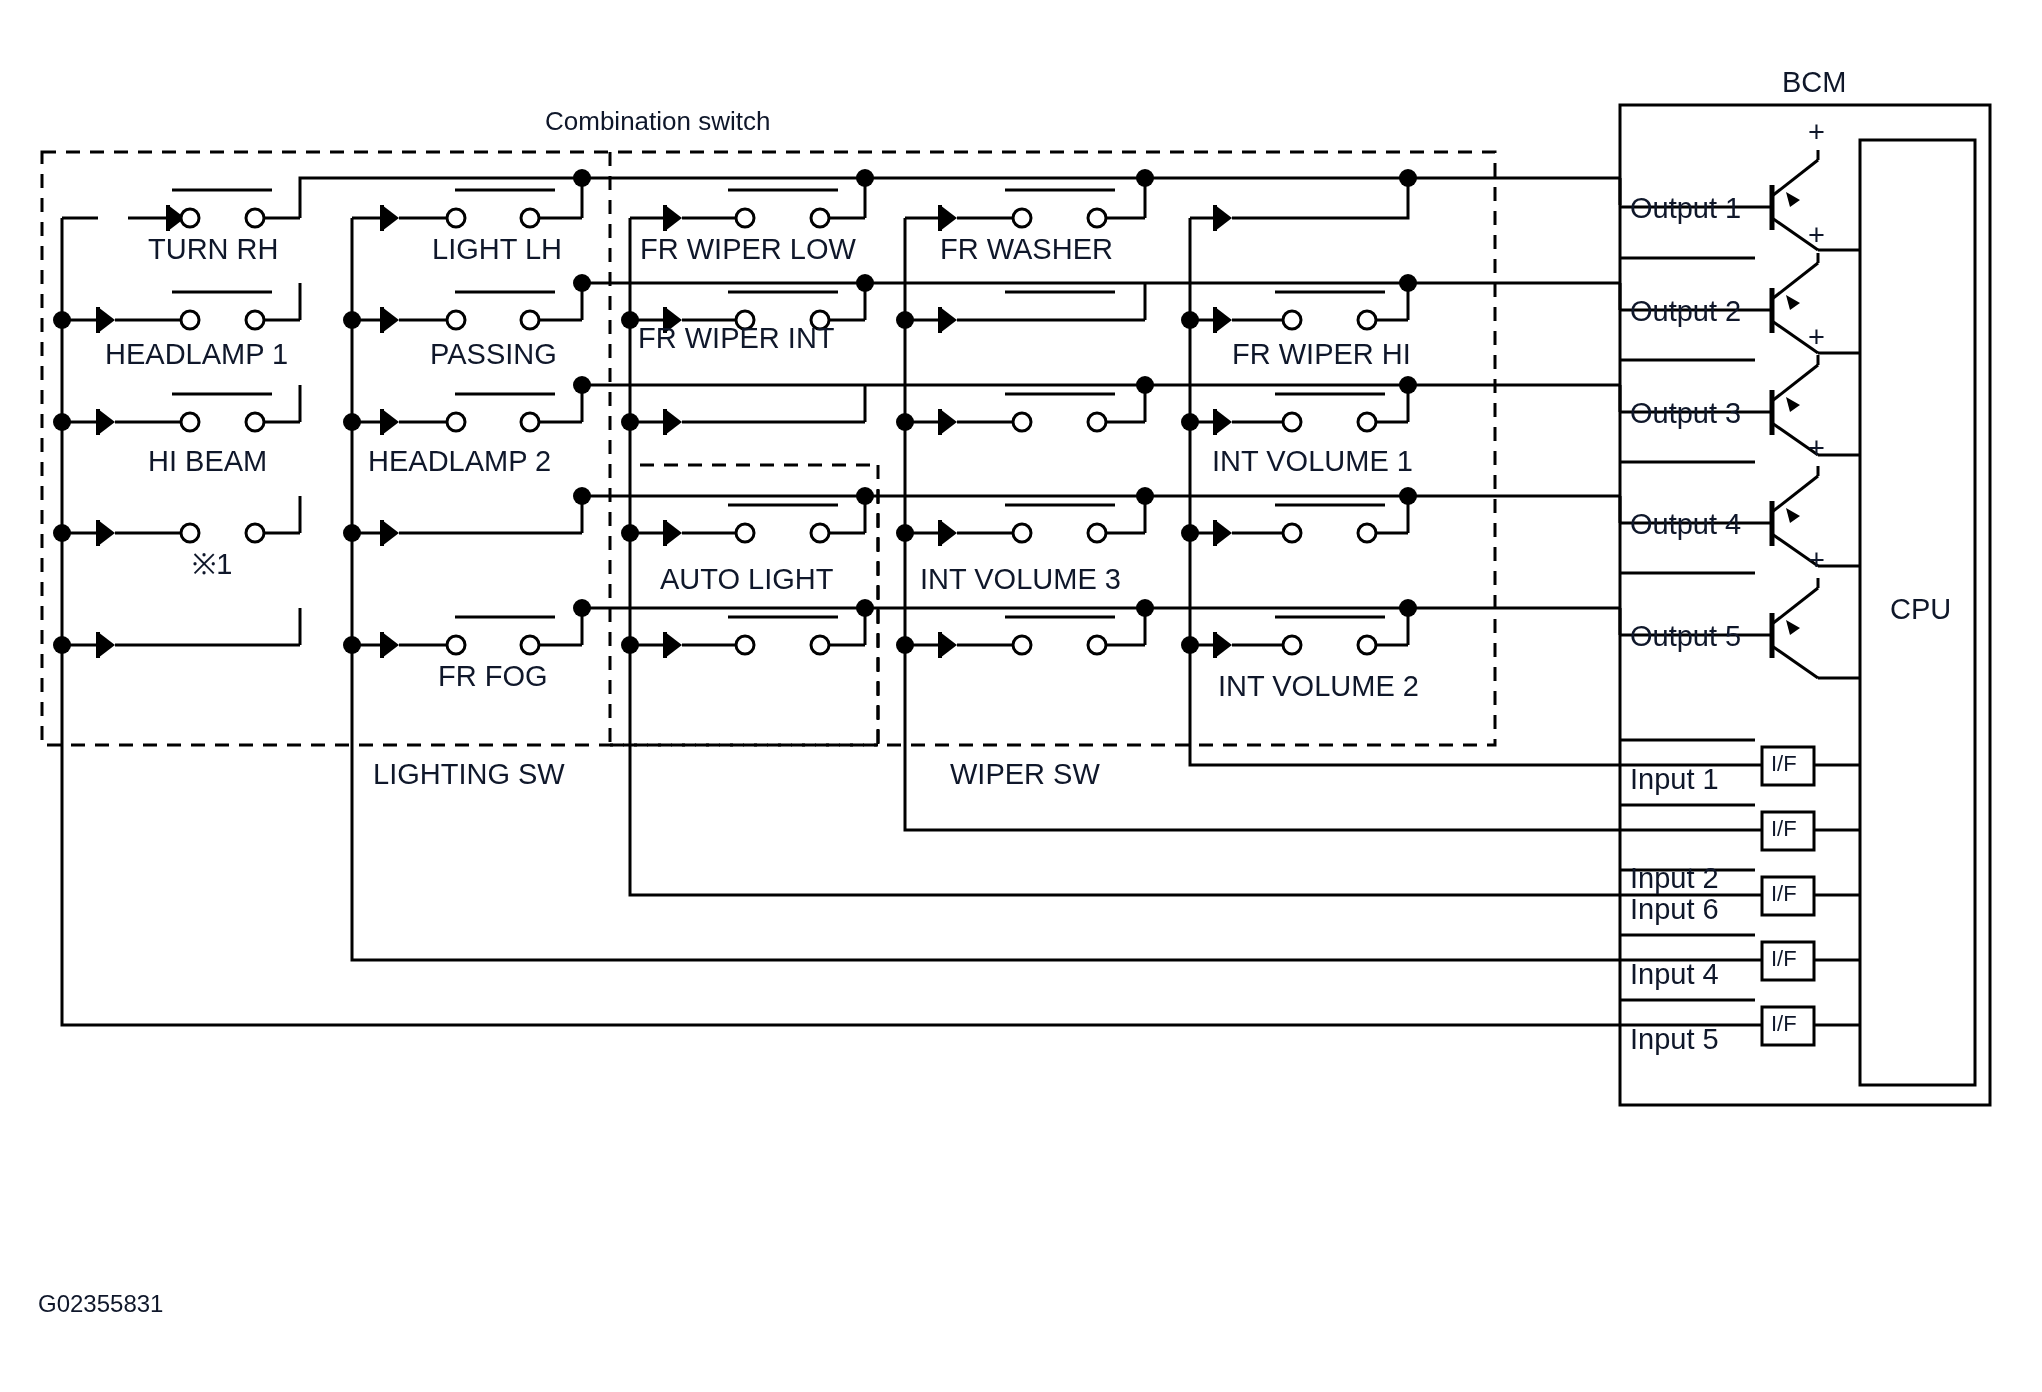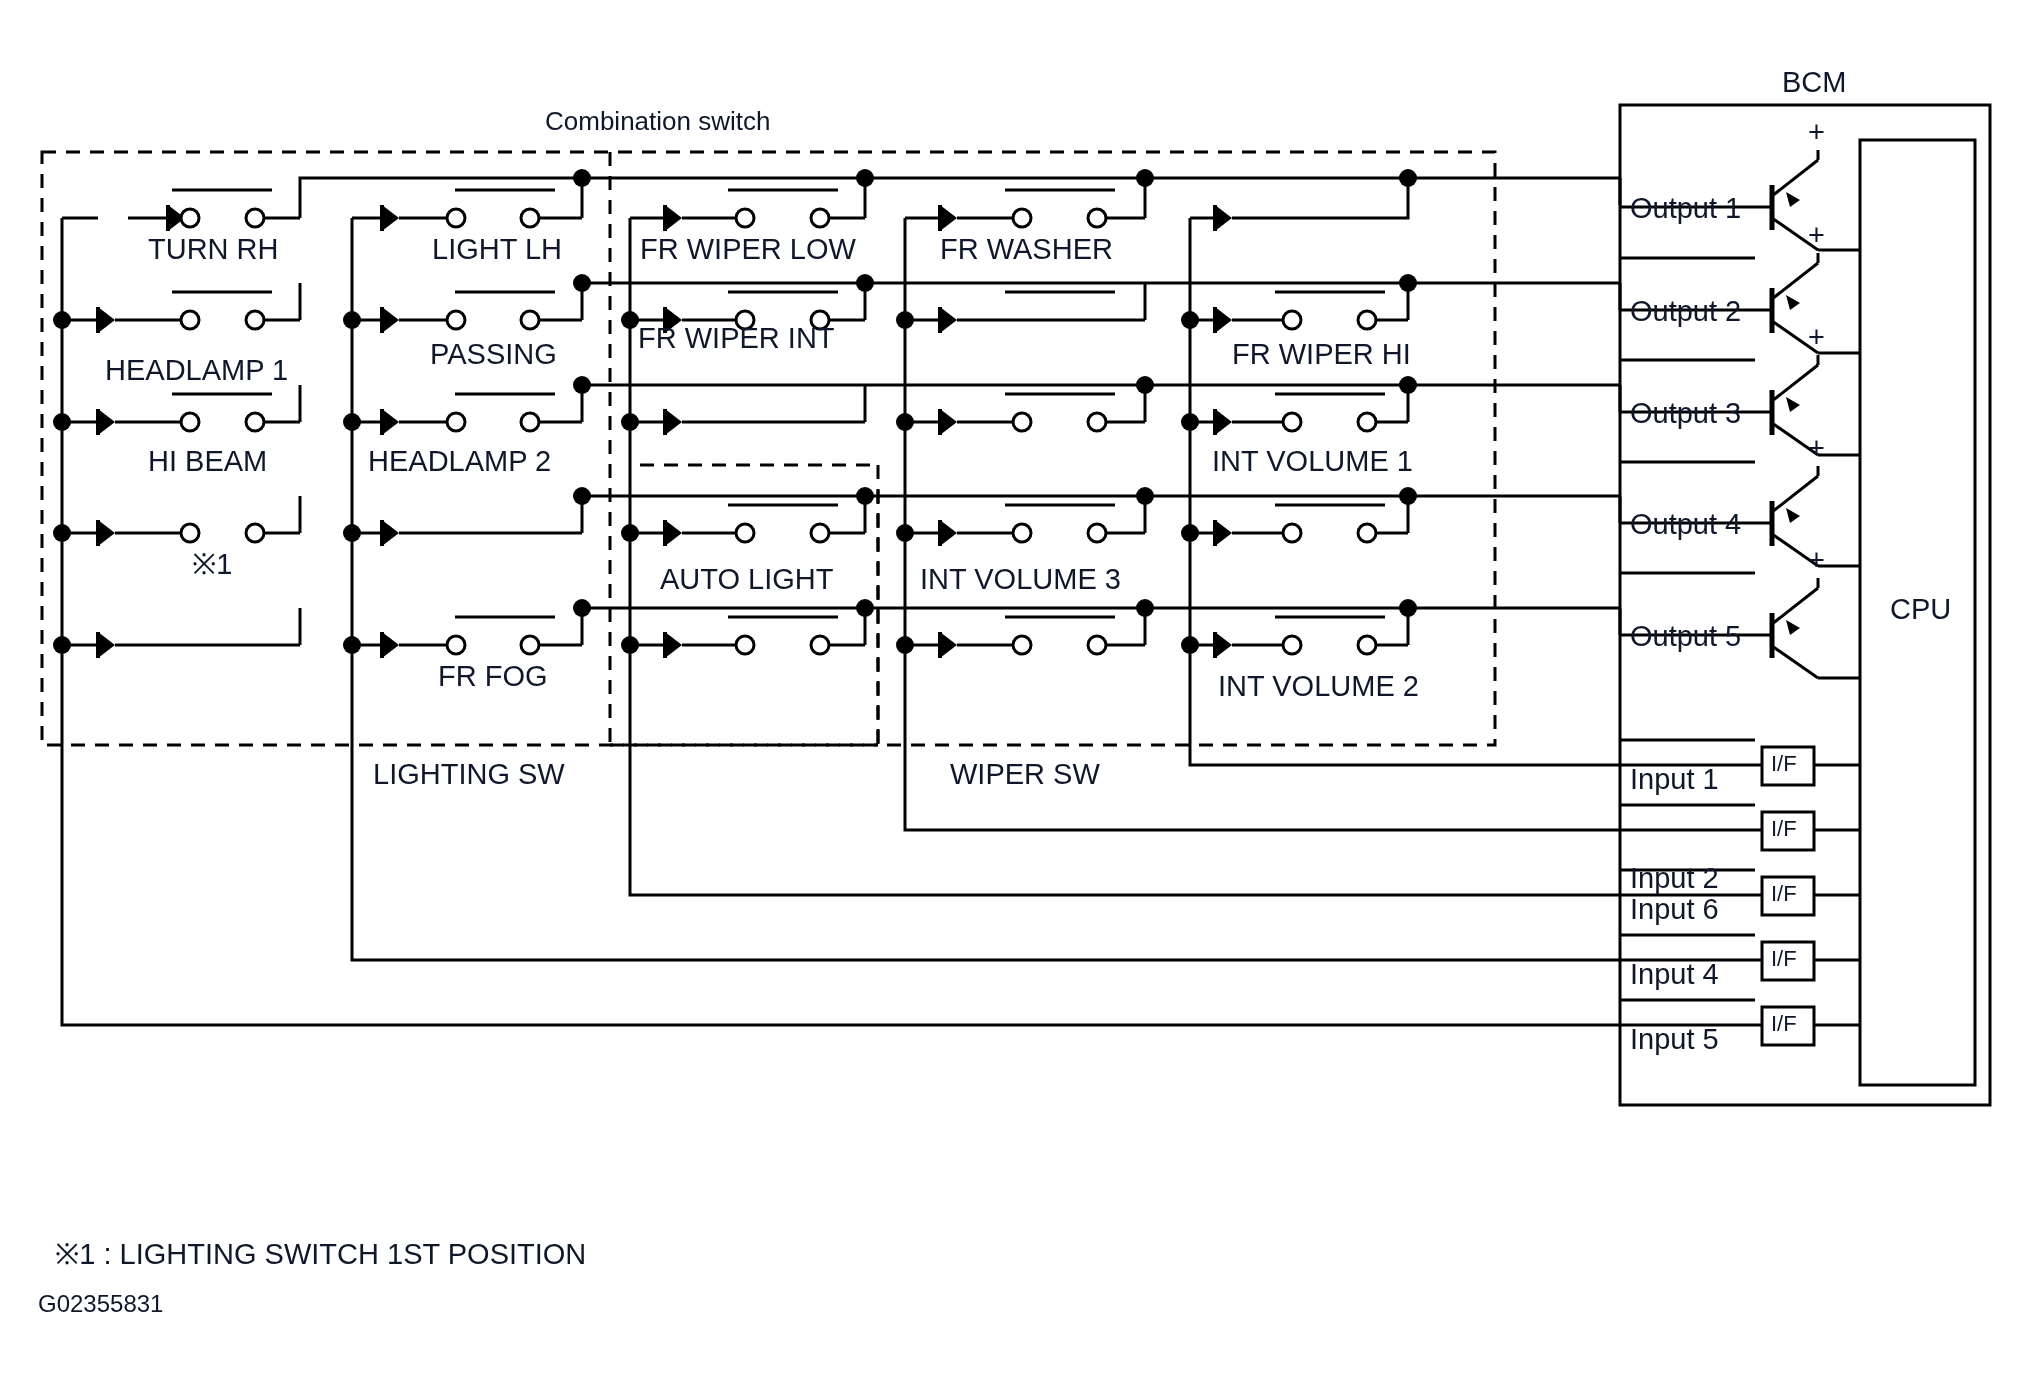--- a/index.html
+++ b/index.html
@@ -431,21 +431,21 @@
   <div class="lbl" style="left:545px; top:108px;">Combination switch</div>
 
   <div class="lbl big" style="left:1782px; top:68px;">BCM</div>
   <div class="lbl big" style="left:1890px; top:595px;">CPU</div>
 
   <div class="lbl big" style="left:148px; top:235px;">TURN RH</div>
   <div class="lbl big" style="left:432px; top:235px;">LIGHT LH</div>
   <div class="lbl big" style="left:640px; top:235px;">FR WIPER LOW</div>
   <div class="lbl big" style="left:940px; top:235px;">FR WASHER</div>
 
-  <div class="lbl big" style="left:105px; top:356px;text-align:right;">HEADLAMP 1</div>
+  <div class="lbl big" style="left:105px; top:340px;text-align:right;">HEADLAMP 1</div>
   <div class="lbl big" style="left:430px; top:340px;">PASSING</div>
   <div class="lbl big" style="left:638px; top:324px;">FR WIPER INT</div>
   <div class="lbl big" style="left:1232px; top:340px;">FR WIPER HI</div>
 
   <div class="lbl big" style="left:148px; top:447px;">HI BEAM</div>
   <div class="lbl big" style="left:368px; top:447px;">HEADLAMP 2</div>
   <div class="lbl big" style="left:1212px; top:447px;">INT VOLUME 1</div>
 
   <div class="lbl big" style="left:192px; top:550px;">※1</div>
   <div class="lbl big" style="left:660px; top:565px;">AUTO LIGHT</div>
@@ -474,16 +474,15 @@
   <div class="lbl big" style="left:1630px; top:895px;">Input 6</div>
   <div class="lbl big" style="left:1630px; top:960px;">Input 4</div>
   <div class="lbl big" style="left:1630px; top:1025px;">Input 5</div>
 
   <div class="lbl small" style="left:1771px; top:753px;">I/F</div>
   <div class="lbl small" style="left:1771px; top:818px;">I/F</div>
   <div class="lbl small" style="left:1771px; top:883px;">I/F</div>
   <div class="lbl small" style="left:1771px; top:948px;">I/F</div>
   <div class="lbl small" style="left:1771px; top:1013px;">I/F</div>
 
-  <div class="lbl big" style="left:55px; top:1240px;">※1 : LIGHTING SWITCH 1ST POSITION</div>
   <div class="lbl" style="left:38px; top:1292px; font-size:24px;">G02355831</div>
 
 </div>
 
 </body></html>

